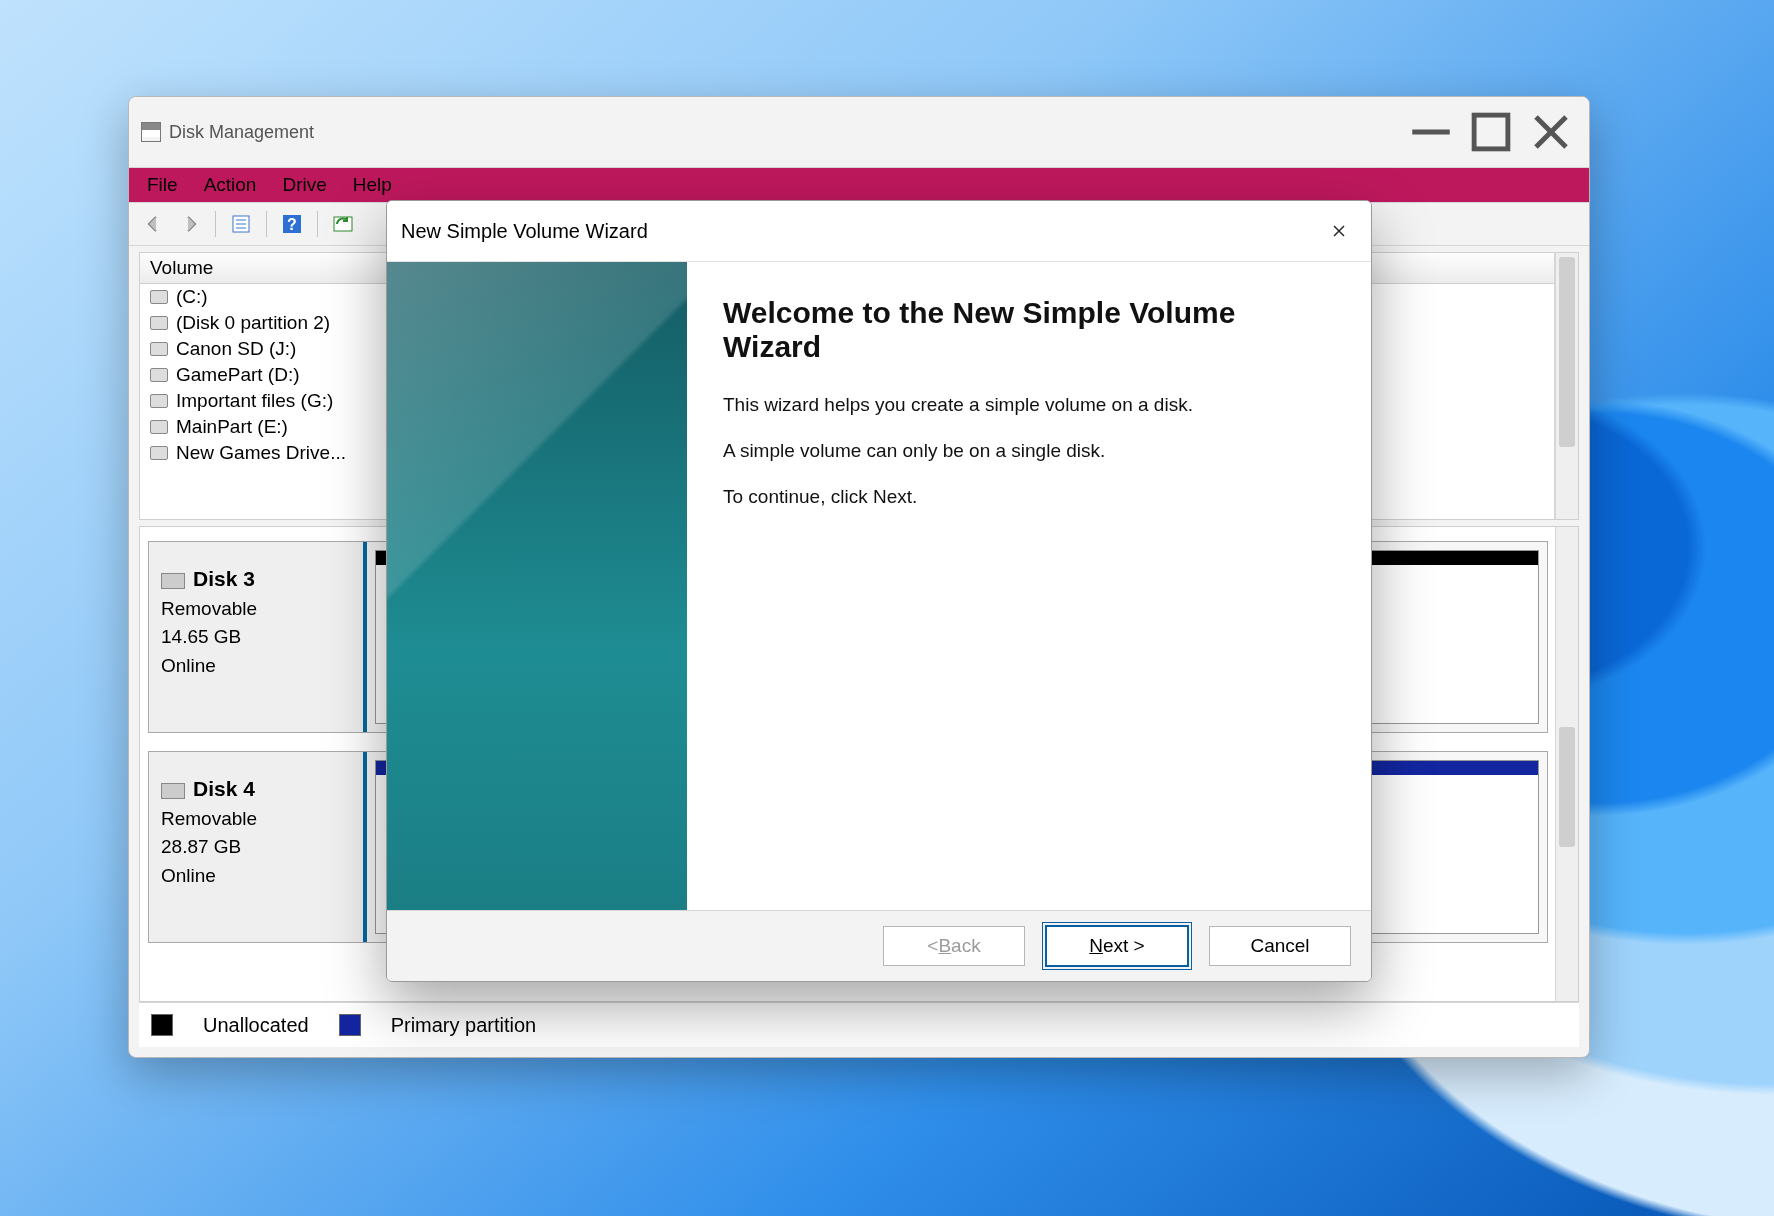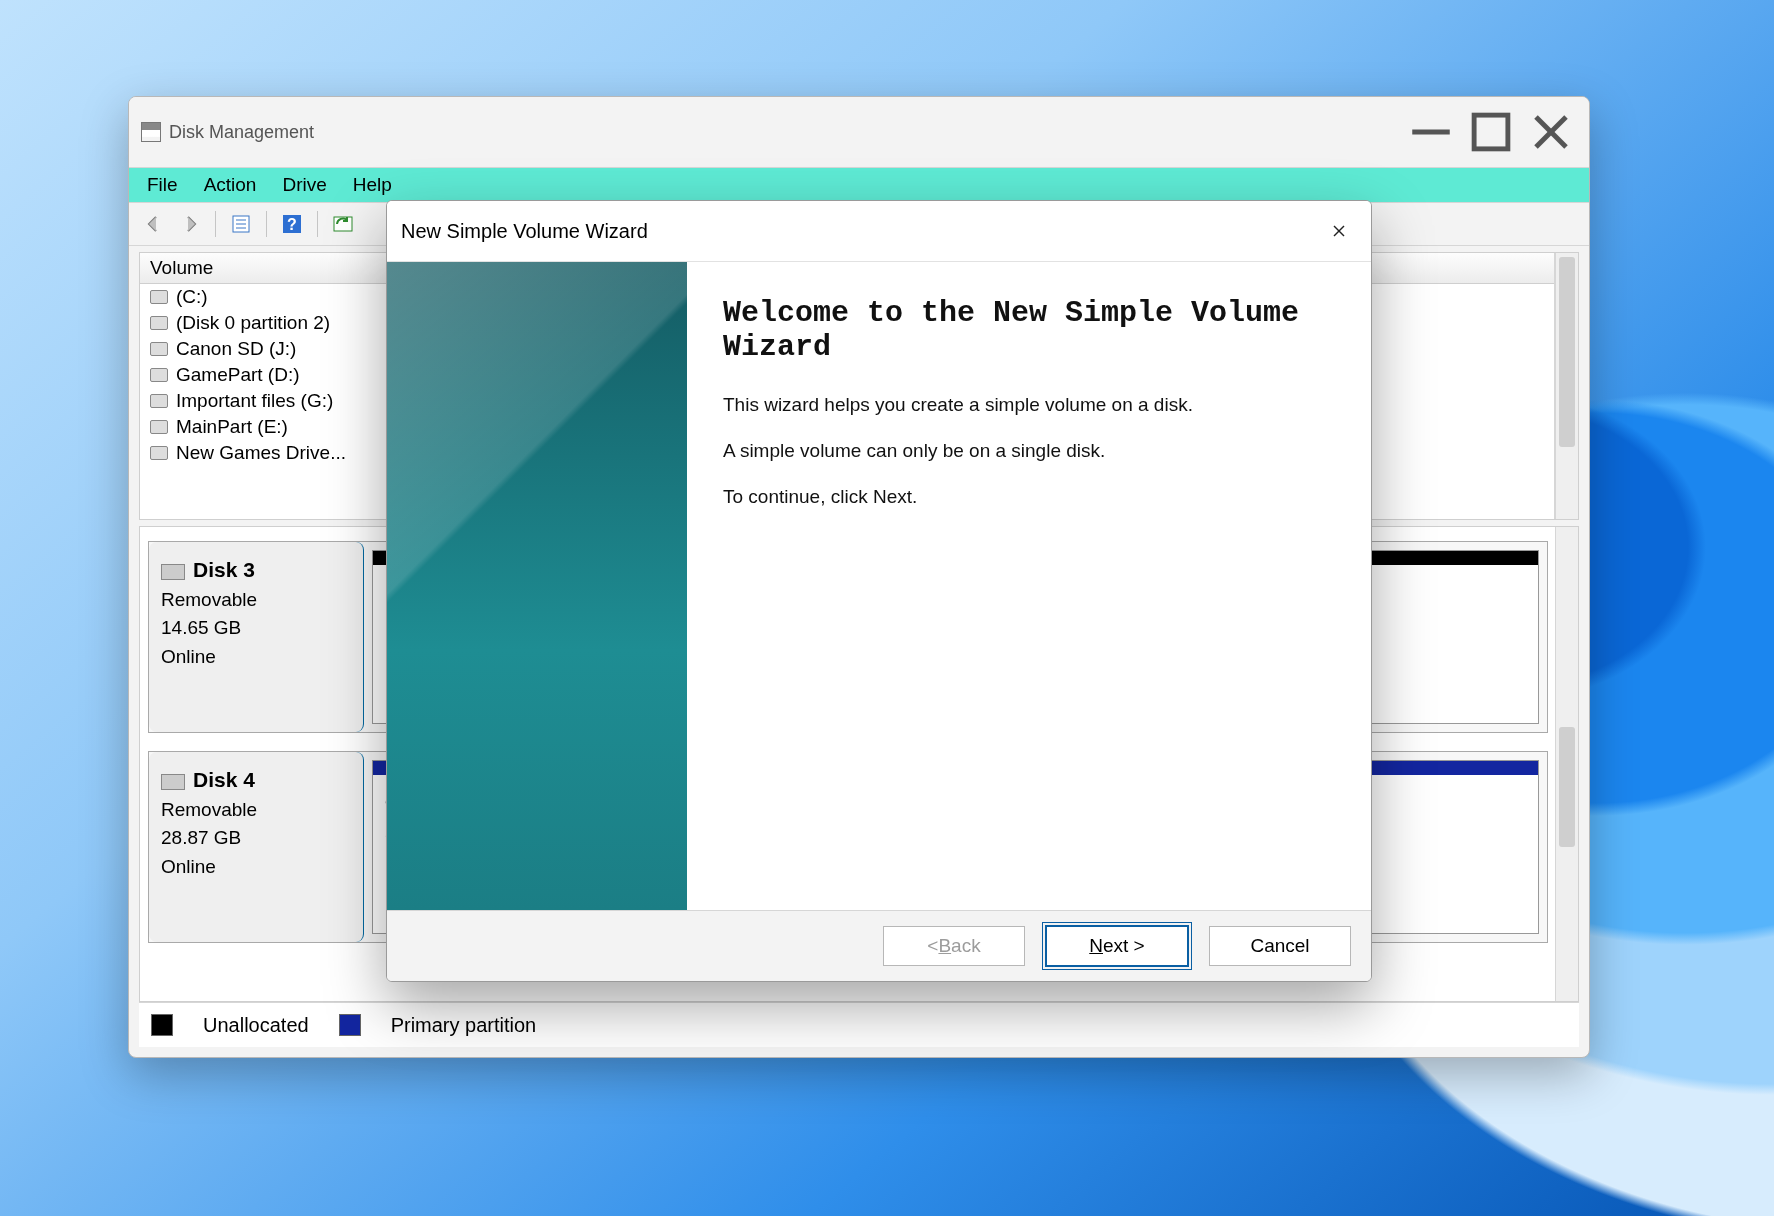--- a/index.html
+++ b/index.html
@@ -24,21 +24,21 @@
   }
   .titlebar{height:46px;display:flex;align-items:center;padding:12px 8px;background:#f3f3f3;font-size:18px;color:#555;}
   .titlebar .app-icon{width:18px;height:18px;margin:0 8px 0 4px;display:inline-block;
     background:linear-gradient(#888,#888) 0 0/100% 40% no-repeat,
                linear-gradient(#fff,#fff) 0 45%/100% 55% no-repeat;
     border:1px solid #777;}
   .titlebar .spacer{flex:1;}
   .win-ctrl{display:flex;}
   .win-btn{width:60px;height:46px;display:flex;align-items:center;justify-content:center;color:#555;font-size:16px;}
 
-  .menubar{height:34px;display:flex;align-items:center;gap:26px;padding:0 18px;background:#5eead4;border-top:1px solid #d6d6d6;border-bottom:1px solid #d6d6d6;font-size:19px;}
+  .menubar{height:34px;display:flex;align-items:center;gap:26px;padding:0 18px;background:#be185d;border-top:1px solid #d6d6d6;border-bottom:1px solid #d6d6d6;font-size:19px;}
   .menubar span{cursor:default;}
 
   .toolbar{height:42px;display:flex;align-items:center;gap:6px;padding:0 10px;background:#f3f3f3;border-bottom:1px solid #d6d6d6;}
   .tbtn{width:30px;height:30px;display:flex;align-items:center;justify-content:center;color:#666;}
   .tbtn.sep{width:0;height:26px;border-left:1px solid #c5c5c5;margin:0 4px;}
   .tbtn svg{width:24px;height:24px;}
 
   
   .upper{position:relative;border:1px solid #cfcfcf;margin:6px 10px 0 10px;background:#fff;height:266px;display:flex;}
   .volcol{flex:1;border-right:1px solid #d6d6d6;}
@@ -47,21 +47,21 @@
   .drv-icon{width:16px;height:12px;background:#ddd;border:1px solid #888;border-radius:2px;display:inline-block;}
   .freecol{width:140px;}
   .scrollbar{width:22px;background:#efefef;border-left:1px solid #d6d6d6;position:relative;}
   .scroll-thumb{position:absolute;left:3px;right:3px;top:4px;height:190px;background:#cfcfcf;border-radius:3px;}
 
   
   .lower{flex:1;margin:6px 10px 0 10px;border:1px solid #cfcfcf;background:#fff;position:relative;overflow:hidden;}
   .disk-row{position:absolute;left:8px;right:30px;height:190px;border:1px solid #a9a9a9;background:#f7f7f7;display:flex;}
   .disk-row.r1{top:14px;}
   .disk-row.r2{top:224px;}
-  .disk-label{width:190px;border-right:1px solid #0369a1;background:#efefef;padding:12px 12px;font-size:19px;line-height:1.5;border-radius:8px;}
+  .disk-label{width:190px;border-right:4px solid #0369a1;background:#efefef;padding:21px 12px;font-size:19px;line-height:1.5;}
   .disk-label .nm{font-weight:700;font-size:21px;}
   .disk-label .dicon{display:inline-block;width:22px;height:14px;background:#ccc;border:1px solid #888;margin-right:8px;vertical-align:middle;}
   .part{flex:1;margin:8px;border:1px solid #999;background:#fff;padding:10px 12px;font-size:19px;position:relative;}
   .part::before{content:"";position:absolute;left:0;right:0;top:0;height:14px;}
   .part.black::before{background:#000;}
   .part.blue::before{background:#1326a0;}
   .part .pbody{margin-top:18px;line-height:1.45;}
   .part .pname{font-weight:700;}
   .lower .scrollbar{position:absolute;right:0;top:0;bottom:0;}
   .lower .scroll-thumb{top:200px;height:120px;}
@@ -80,21 +80,21 @@
     display:flex;flex-direction:column;overflow:hidden;
   }
   .wiz-titlebar{height:44px;display:flex;align-items:center;padding:8px 14px;font-size:20px;background:#fff;border-bottom:1px solid #e2e2e2;}
   .wiz-titlebar .spacer{flex:1;}
   .wiz-close{width:36px;height:36px;display:flex;align-items:center;justify-content:center;font-size:20px;}
   .wiz-body{flex:1;display:flex;}
   .wiz-side{width:300px;background:
     linear-gradient(135deg,rgba(255,255,255,.28) 0%,rgba(255,255,255,.14) 35%,rgba(255,255,255,0) 36%),
     linear-gradient(180deg,#145b63,#1e8d93 60%,#1b7e85);}
   .wiz-main{flex:1;padding:34px 36px 14px 36px;font-size:19px;color:#111;}
-  .wiz-main h1{font-size:30px;font-weight:700;margin:0 0 30px 0;font-family:Liberation Mono, monospace;}
+  .wiz-main h1{font-size:30px;font-weight:700;margin:0 0 30px 0;font-family:Liberation Sans, sans-serif;}
   .wiz-main p{margin:0 0 24px 0;}
   .wiz-footer{height:70px;border-top:1px solid #d6d6d6;display:flex;align-items:center;justify-content:flex-end;gap:20px;padding:0 20px;background:#f3f3f3;}
   .btn{min-width:140px;height:38px;background:#fff;border:1px solid #b7b7b7;font-size:19px;display:flex;align-items:center;justify-content:center;}
   .btn.disabled{color:#9c9c9c;}
   .btn.primary{border:2px solid #0a5fa3;outline:1px solid #0a5fa3;outline-offset:2px;}
   .btn .ul{text-decoration:underline;}
 </style>
 </head>
 <body>
 

